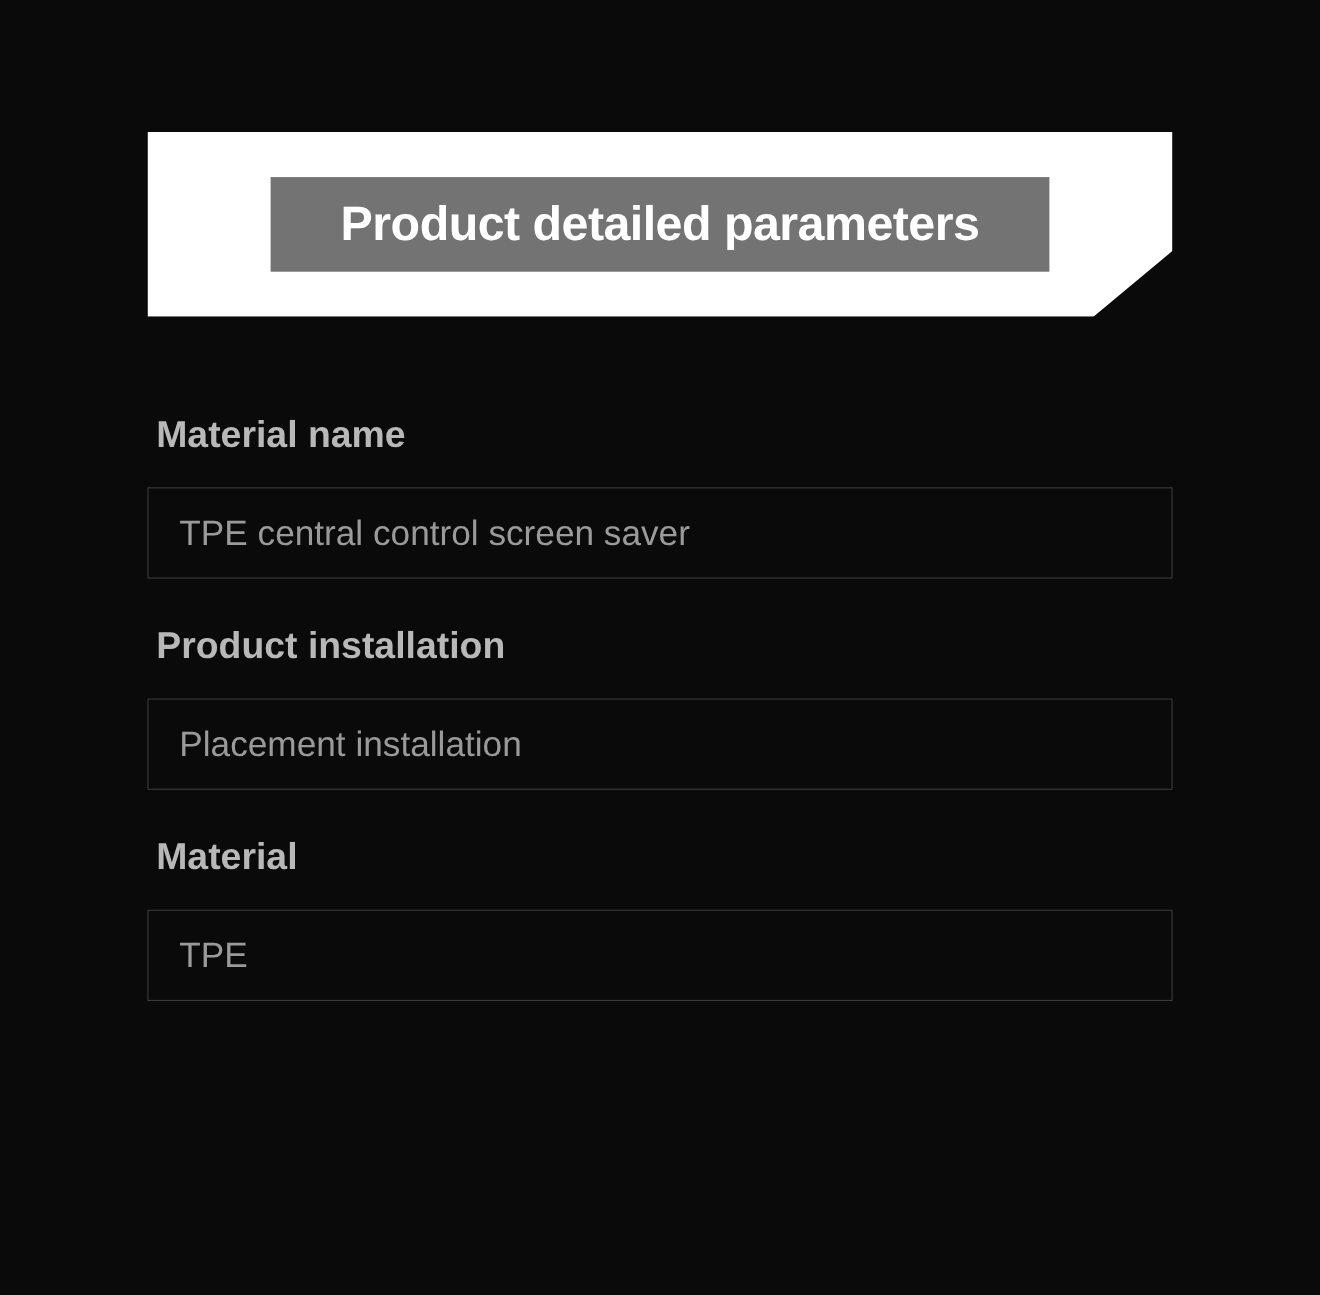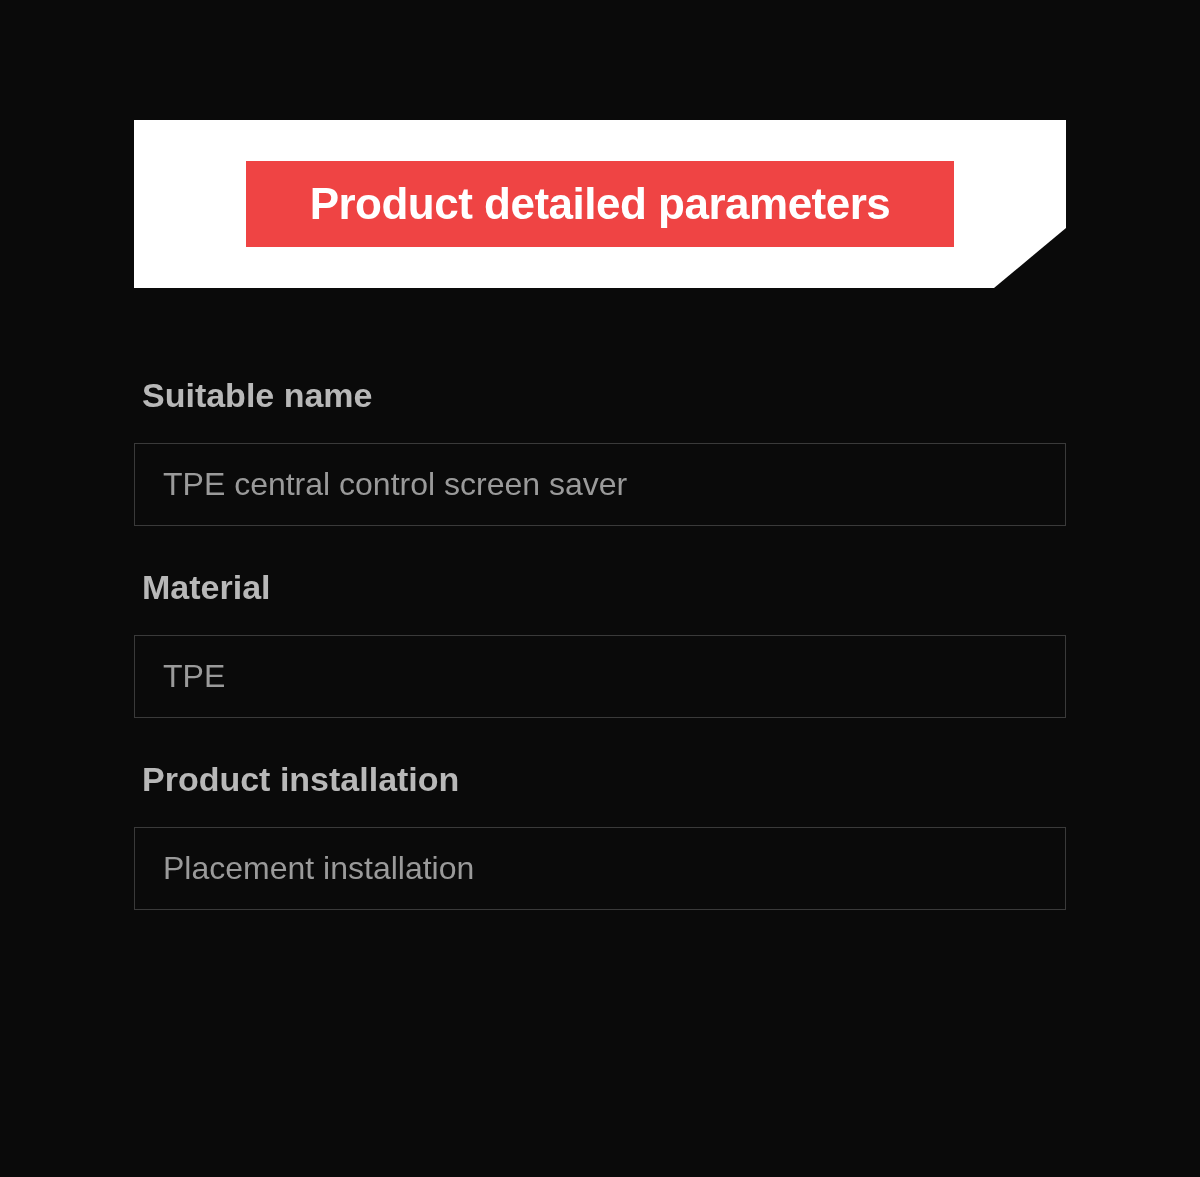--- a/index.html
+++ b/index.html
@@ -24,21 +24,21 @@
       width: 932px;
       height: 168px;
       position: relative;
       display: flex;
       align-items: center;
       justify-content: center;
       margin-bottom: 88px;
       clip-path: polygon(0 0, 100% 0, 100% calc(100% - 60px), calc(100% - 72px) 100%, 0 100%);
     }
     .header-title-box {
-      background: #ef4444;
+      background: #737373;
       padding: 18px 64px;
       display: inline-block;
     }
     .header-title {
       color: #ffffff;
       font-size: 44px;
       font-weight: 600;
       letter-spacing: -0.5px;
     }
     .param-group {
@@ -67,35 +67,35 @@
 <body>
 
 <div class="container">
   <div class="header-banner">
     <div class="header-title-box">
       <div class="header-title">Product detailed parameters</div>
     </div>
   </div>
 
   <div class="param-group">
-    <div class="param-label">Suitable name</div>
+    <div class="param-label">Material name</div>
     <div class="param-value-box">
       <div class="param-value">TPE central control screen saver</div>
     </div>
   </div>
 
   <div class="param-group">
   </div>
 
   <div class="param-group">
+    <div class="param-label">Product installation</div>
+    <div class="param-value-box">
+      <div class="param-value">Placement installation</div>
+    </div>
+  </div>
+
+  <div class="param-group">
     <div class="param-label">Material</div>
     <div class="param-value-box">
       <div class="param-value">TPE</div>
     </div>
   </div>
-
-  <div class="param-group">
-    <div class="param-label">Product installation</div>
-    <div class="param-value-box">
-      <div class="param-value">Placement installation</div>
-    </div>
-  </div>
 </div>
 
 </body></html>

